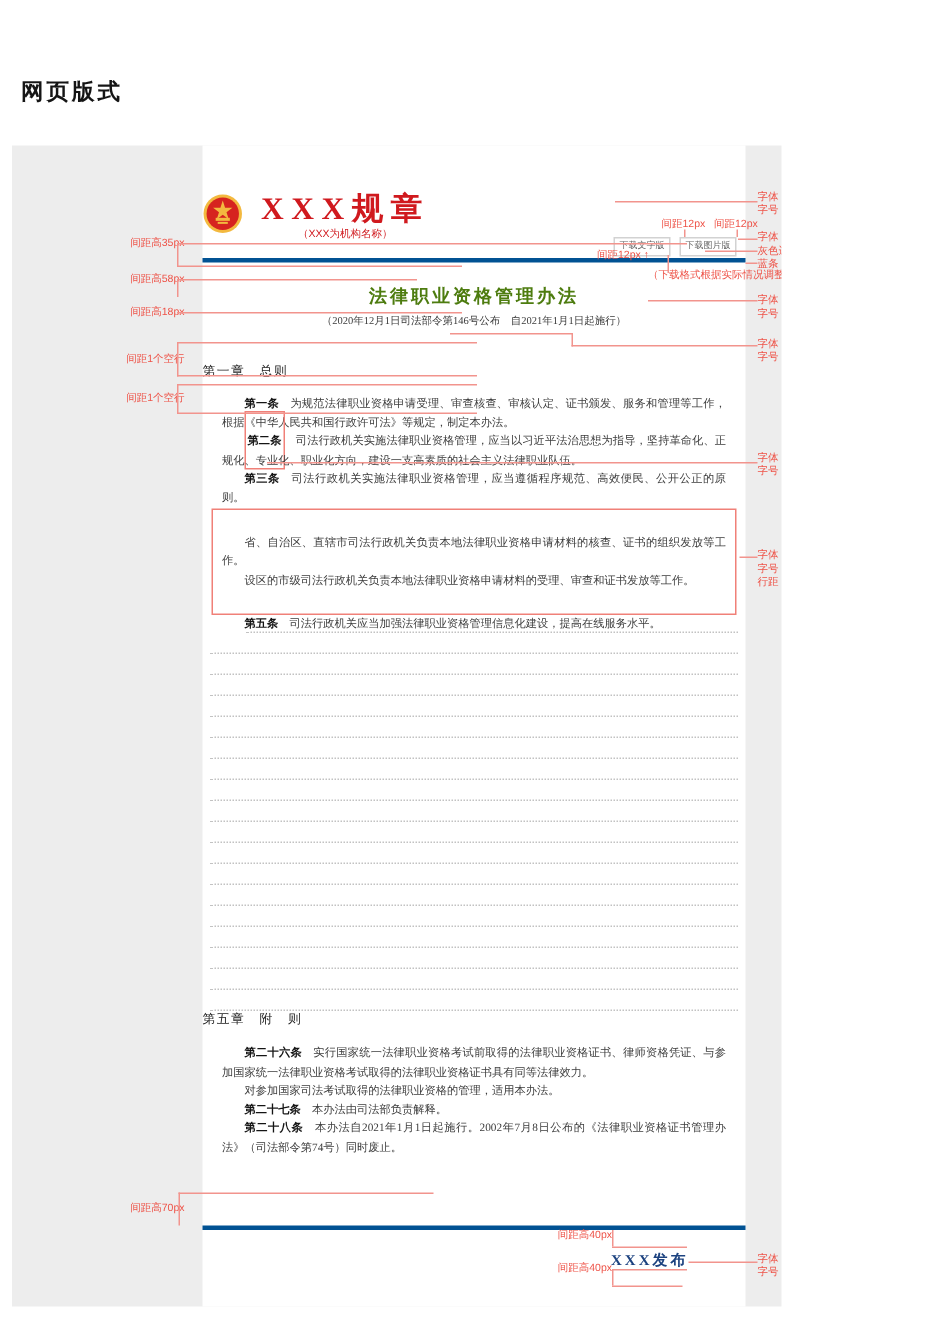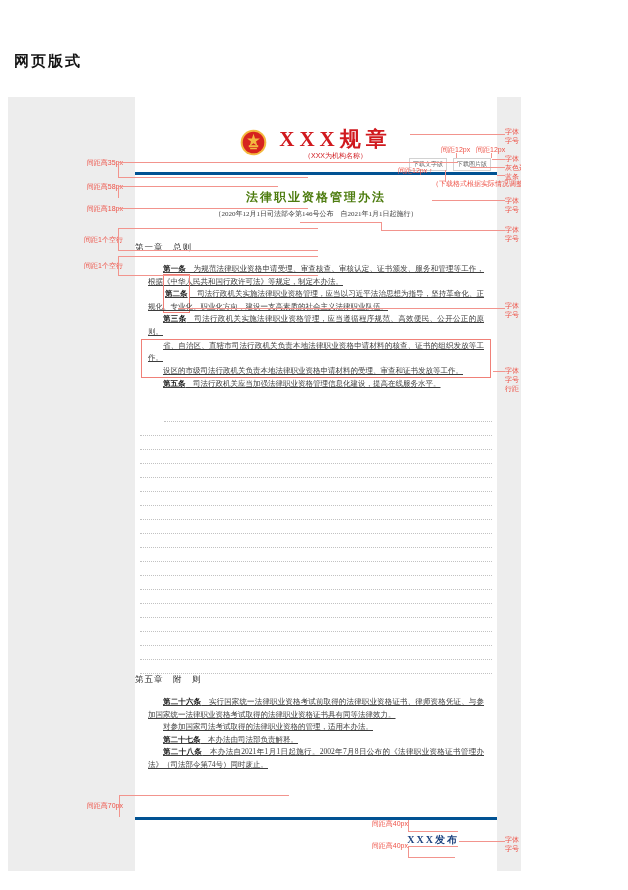--- a/index.html
+++ b/index.html
@@ -4,21 +4,21 @@
 <style>
   html,body{margin:0;padding:0;background:#fff;}
   .canvas{position:relative;width:521px;height:890px;background:#fff;overflow:hidden;
           font-family:"Liberation Sans",sans-serif;}
   .page-label{position:absolute;left:14px;top:52px;font-family:"Liberation Serif",serif;
               font-weight:bold;font-size:15px;color:#151515;letter-spacing:2px;}
   .board{position:absolute;left:8px;top:97px;width:613px;height:774px;background:#ededed;}
   .paper{position:absolute;left:127px;top:0;width:362px;height:774px;background:#fff;}
 
   
-  .masthead{position:absolute;top:31px;left:0;right:0;display:flex;justify-content:center;
+  .masthead{position:absolute;top:31px;left:0;right:0;display:flex;justify-content:flex-start;
             align-items:center;gap:12px;}
   .org-col{text-align:center;}
   .org-title{font-family:"Liberation Serif",serif;font-weight:bold;font-size:21px;
              color:#d0191e;letter-spacing:5px;line-height:22px;}
   .org-sub{font-size:7px;color:#d0191e;margin-top:1px;}
 
   .dl-buttons{position:absolute;top:61px;right:6px;display:flex;gap:6px;}
   .dl-btn{font-size:6px;color:#666;background:#fff;border:1px solid #d2d2d2;
           padding:2px 3px;line-height:7px;font-family:"Liberation Sans",sans-serif;}
 
@@ -28,26 +28,26 @@
   .doc-title{position:absolute;top:92px;width:100%;text-align:center;
              font-family:"Liberation Serif",serif;font-weight:bold;font-size:12px;
              color:#4d7c0f;letter-spacing:2px;}
   .pub-line{position:absolute;top:112px;width:100%;text-align:center;font-size:7px;color:#3c3c3c;
             font-family:"Liberation Serif",serif;}
   .chapter{position:absolute;width:100%;text-align:left;font-family:"Liberation Serif",serif;
            font-weight:normal;font-size:8.5px;color:#222;letter-spacing:1px;}
   #chapter1{top:145px;} #chapter5{top:577px;}
 
   .body-block{position:absolute;left:13px;right:13px;font-size:7.5px;line-height:12.6px;
-              color:#3d3d3d;text-align:justify;font-family:"Liberation Serif",serif;text-decoration:underline;}
+              color:#3d3d3d;text-align:justify;font-family:"Liberation Serif",serif;}
   #body1{top:166px;} #body2{top:599px;}
   .body-block p{margin:0;text-indent:2em;}
   .lead{font-weight:bold;color:#141414;}
   .lead-box{border:1px solid #f08078;padding:14px 1px;}
-  .boxed-group{border:1px solid #f08078;margin:0 -7px;padding:0 6px;}
+  .boxed-group{border:1px solid #f08078;margin:0 -7px;padding:16px 6px;}
 
   #dots{position:absolute;top:311px;left:5px;right:5px;}
   .dot-line{height:13px;border-bottom:1px dotted #c2c2c2;}
   .dot-line.first{margin-left:24px;}
 
   .publisher{position:absolute;top:736px;right:38px;font-family:"Liberation Serif",serif;
              font-weight:bold;font-size:10px;color:#1d4380;letter-spacing:2px;}
 
   
   .ann{position:absolute;color:#ee5348;font-size:7px;line-height:9px;white-space:nowrap;

